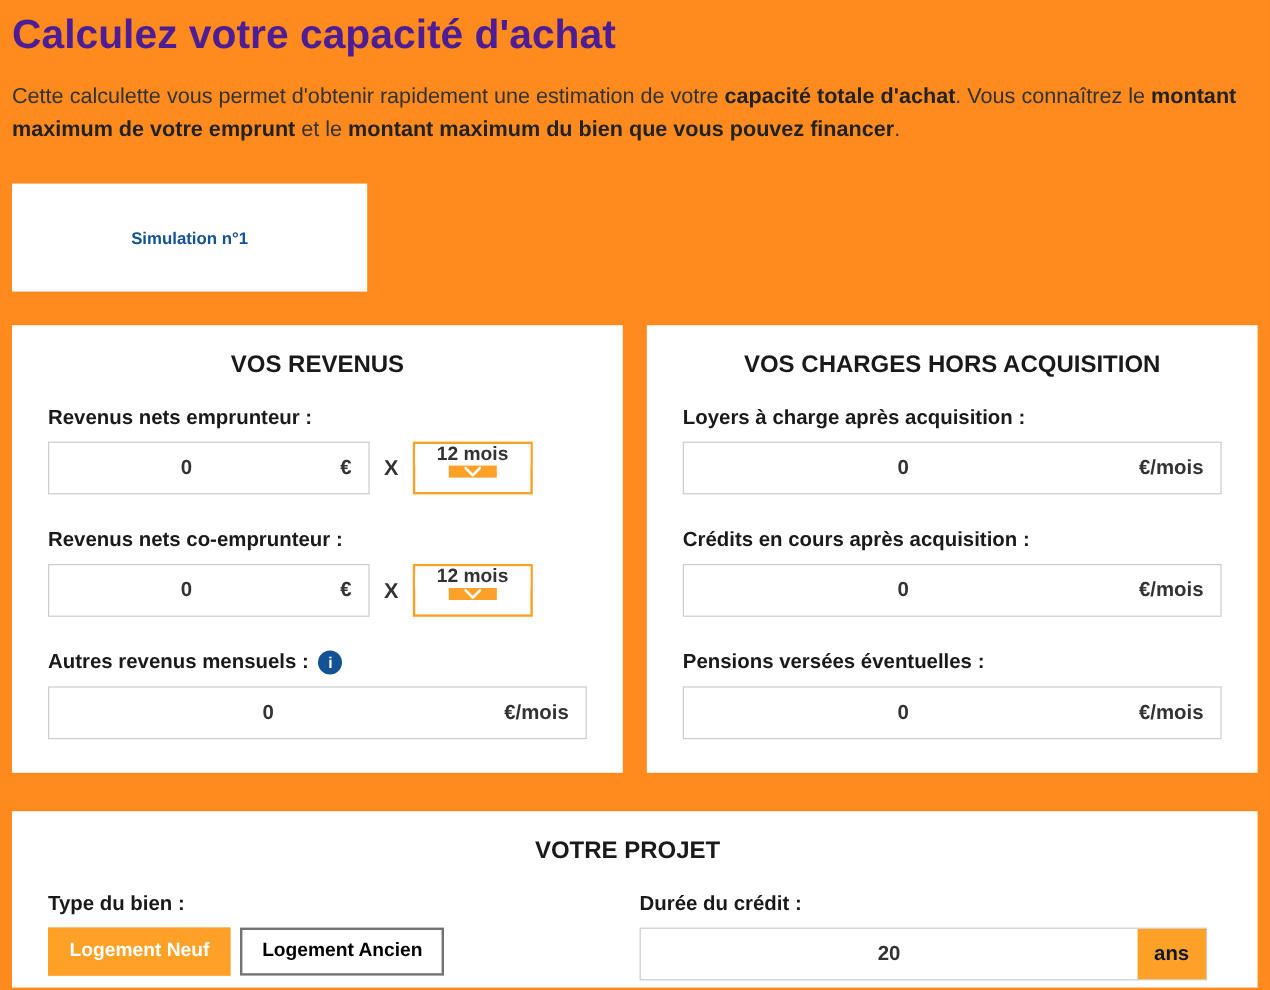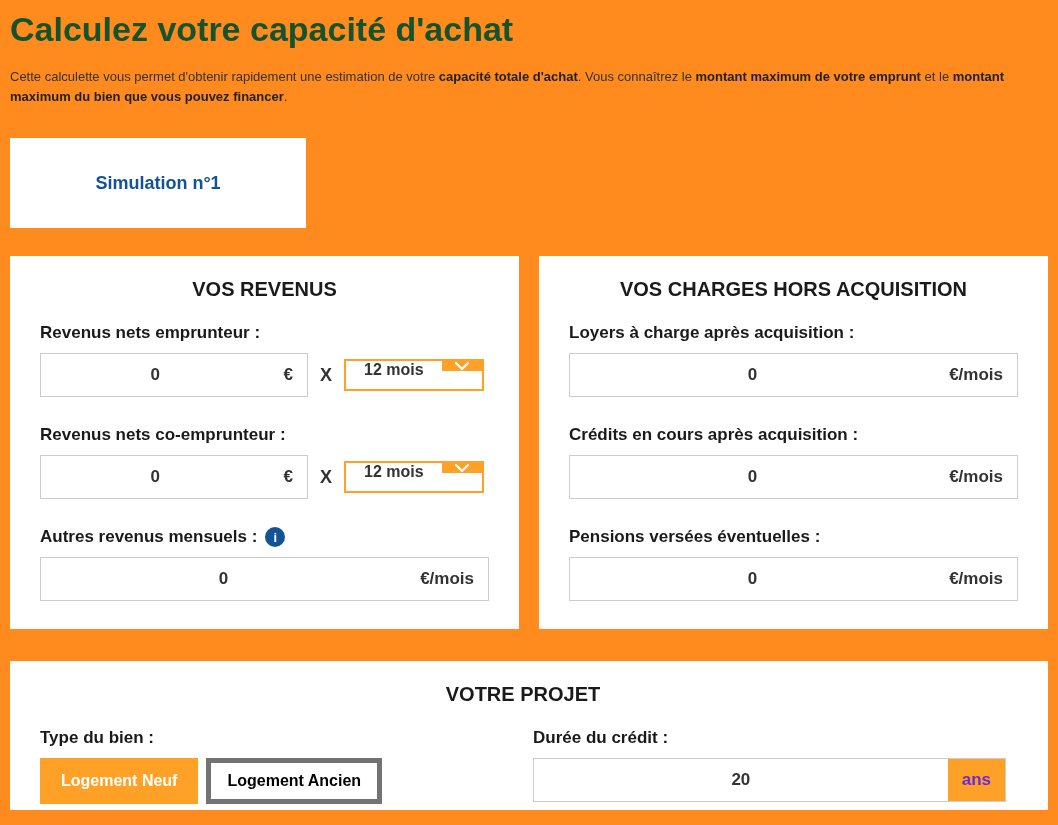--- a/index.html
+++ b/index.html
@@ -7,40 +7,40 @@
     font-family: Arial, Helvetica, sans-serif;
     background: #ff8a1d;
     color: #1a1a1a;
     padding: 10px;
     width: 1058px;
   }
   .title {
     font-size: 34px;
     font-weight: 800;
     margin-bottom: 18px;
-    color: #14532d;
+    color: #4c1d95;
   }
   .intro {
-    font-size: 13px;
+    font-size: 18px;
     line-height: 1.5;
     color: #333;
     margin-bottom: 32px;
     max-width: 1030px;
   }
   .intro strong { font-weight: 800; color: #222; }
 
   .tabs { display: flex; gap: 18px; margin-bottom: 28px; }
   .tab {
     width: 296px;
     height: 90px;
     background: #fff;
     display: flex;
     align-items: center;
     justify-content: center;
-    font-size: 18px;
+    font-size: 14px;
     font-weight: 700;
     cursor: pointer;
   }
   .tab.active { color: #135393; }
   .tab.add {
     background: #e9ebee;
     color: #555;
     font-weight: 600;
   }
 
@@ -90,36 +90,37 @@
     align-items: center;
     justify-content: center;
     padding: 0 14px;
     font-size: 17px;
     font-weight: 700;
     color: #333;
     white-space: nowrap;
   }
   .input-wrap .unit.orange {
     background: #ffa126;
-    color: #6d28d9;
+    color: #0f172a;
     text-align: right;
   }
   .w-small { flex: 0 0 268px; }
   .w-full { width: 100%; }
 
   .mult {
     font-size: 18px;
     font-weight: 700;
     color: #333;
   }
   .select-wrap {
     display: flex;
-    align-items: flex-start;
+    align-items: center;
     border: 2px solid #ffa126;
-    height: 32px;
+    height: 44px;
+    flex-direction: column;
   }
   .select-wrap .sel-value {
     display: flex;
     align-items: center;
     justify-content: center;
     padding: 0 18px;
     font-size: 16px;
     font-weight: 600;
     color: #333;
     background: #fff;
@@ -146,21 +147,21 @@
     font-size: 13px;
     font-weight: 700;
   }
 
   .project-card { background: #fff; padding: 22px 42px 6px 30px; }
   .project-row { display: flex; gap: 20px; }
   .project-col { flex: 1; }
 
   .toggle-group { display: flex; gap: 8px; margin-top: 8px; }
   .toggle-btn {
-    border: 5px solid #737373;
+    border: 2px solid #737373;
     background: #fff;
     padding: 9px 16px;
     font-size: 16px;
     font-weight: 600;
     cursor: pointer;
     font-family: inherit;
   }
   .toggle-btn.active {
     background: #ffa126;
     border-color: #ffa126;

